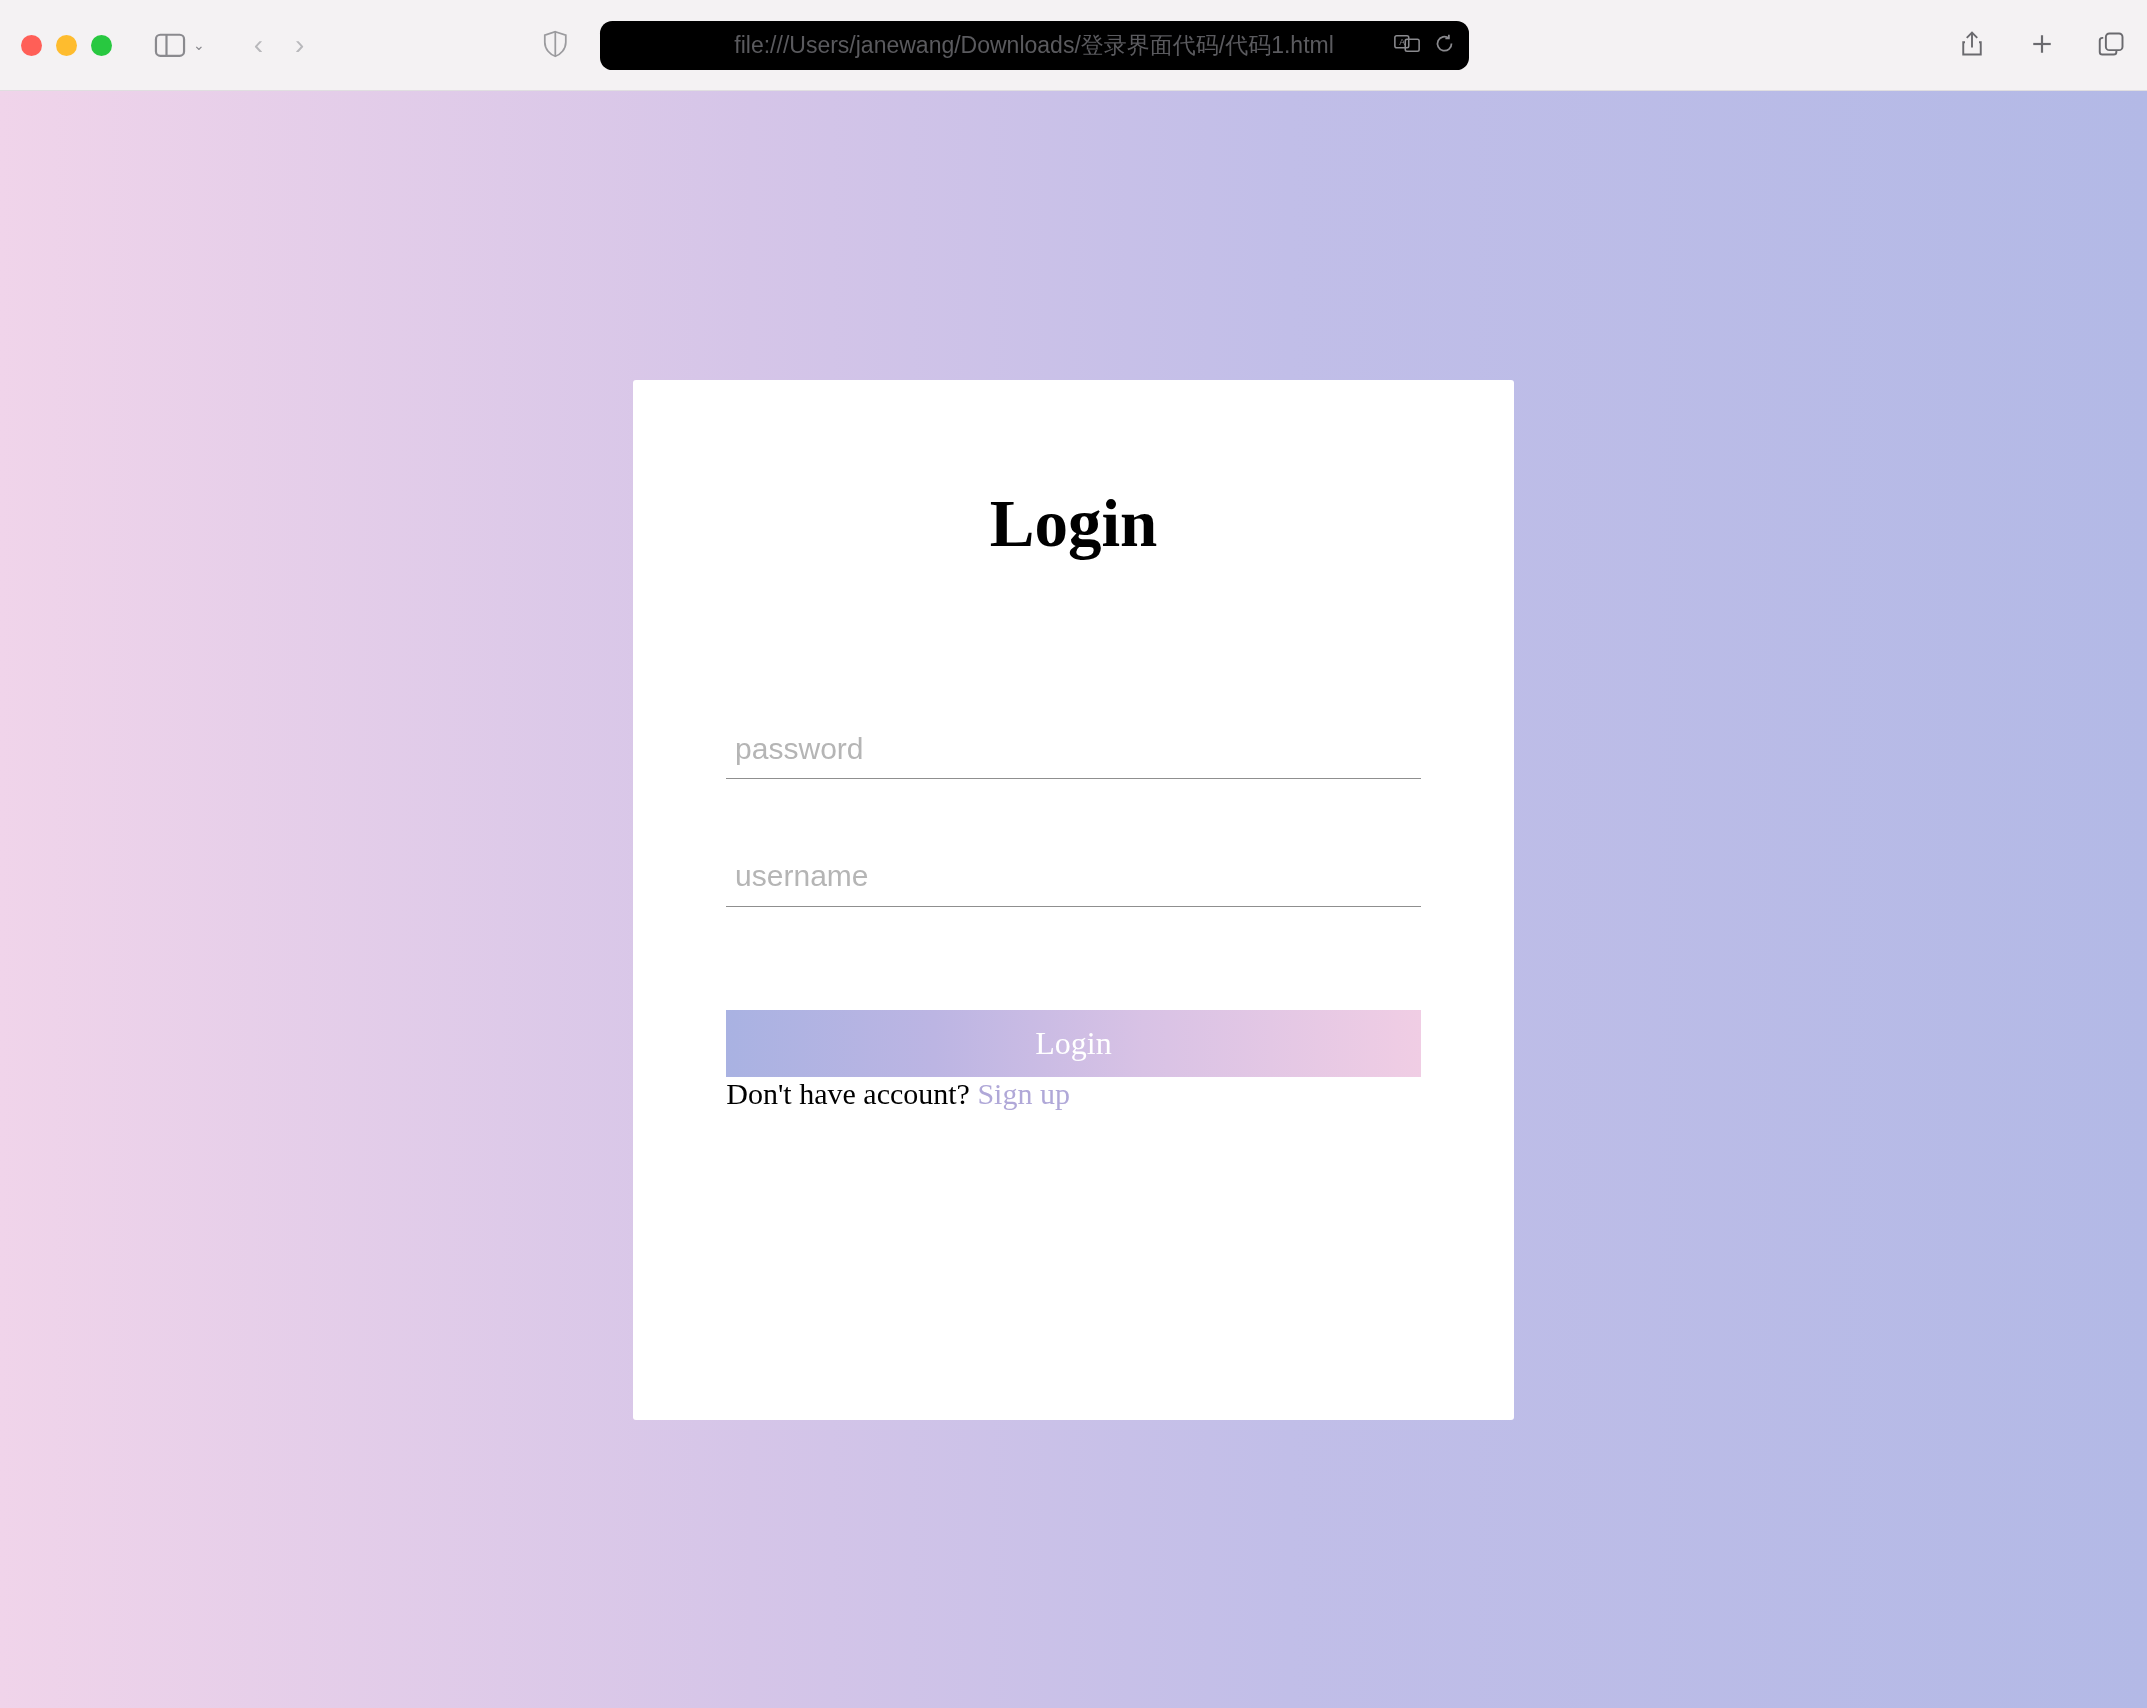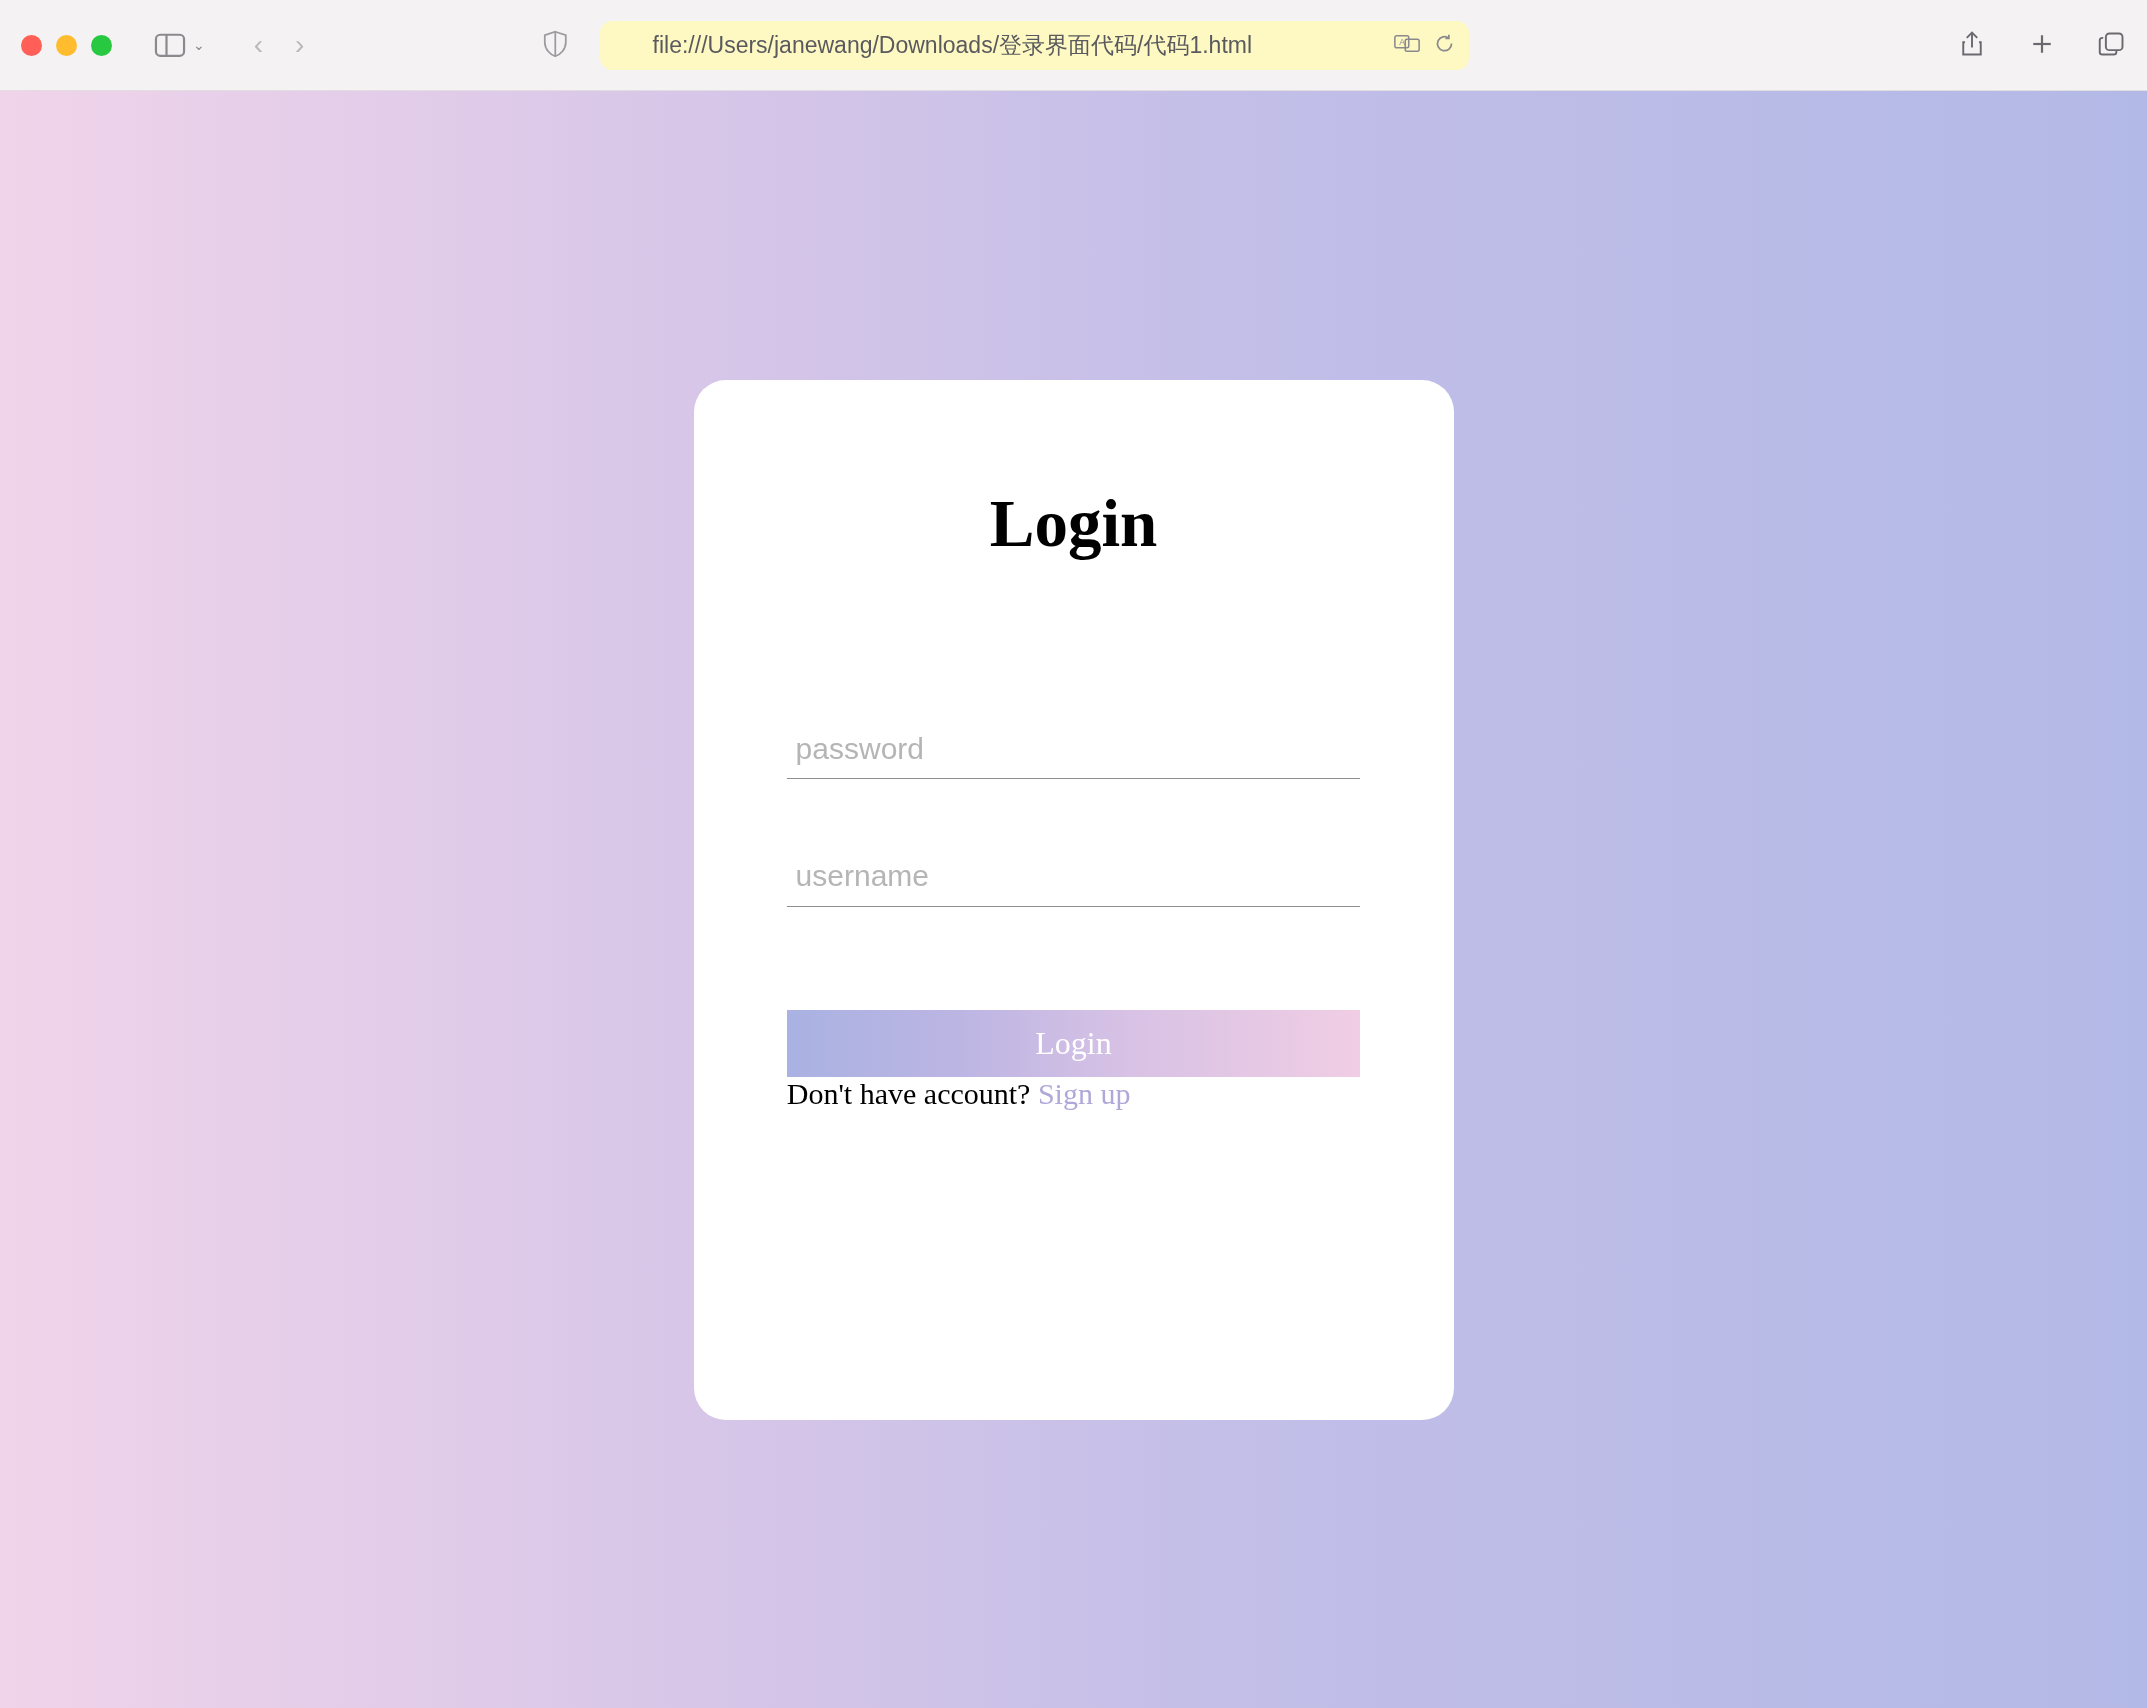--- a/index.html
+++ b/index.html
@@ -77,24 +77,25 @@
     }
 
     .shield-icon {
       color: #9b9b9e;
       margin-right: 17.6px;
     }
 
     .address-bar {
       flex: 0 0 869px;
       height: 49px;
-      background: #fef9c3;
+      background: #000000;
       border-radius: 12.3px;
       display: flex;
       align-items: center;
+      justify-content: center;
       position: relative;
       padding: 0 53px;
     }
 
     .address-text {
       color: #5a5a5e;
       font-size: 23px;
       text-align: center;
       white-space: nowrap;
     }
@@ -124,24 +125,24 @@
     
     .page {
       height: calc(100% - 91px);
       background: linear-gradient(90deg, #f0d4ea 0%, #d5c5e8 35%, #c1bee8 60%, #b3b9e6 100%);
       display: flex;
       align-items: center;
       justify-content: center;
     }
 
     .login-card {
-      width: 760px;
+      width: 881px;
       height: 1040px;
       background: #ffffff;
-      border-radius: 32px;
+      border-radius: 3px;
       padding: 105px 88px 70px 88px;
       display: flex;
       flex-direction: column;
     }
 
     .login-title {
       font-family: Georgia, "Times New Roman", serif;
       font-size: 67px;
       font-weight: bold;
       color: #000;

